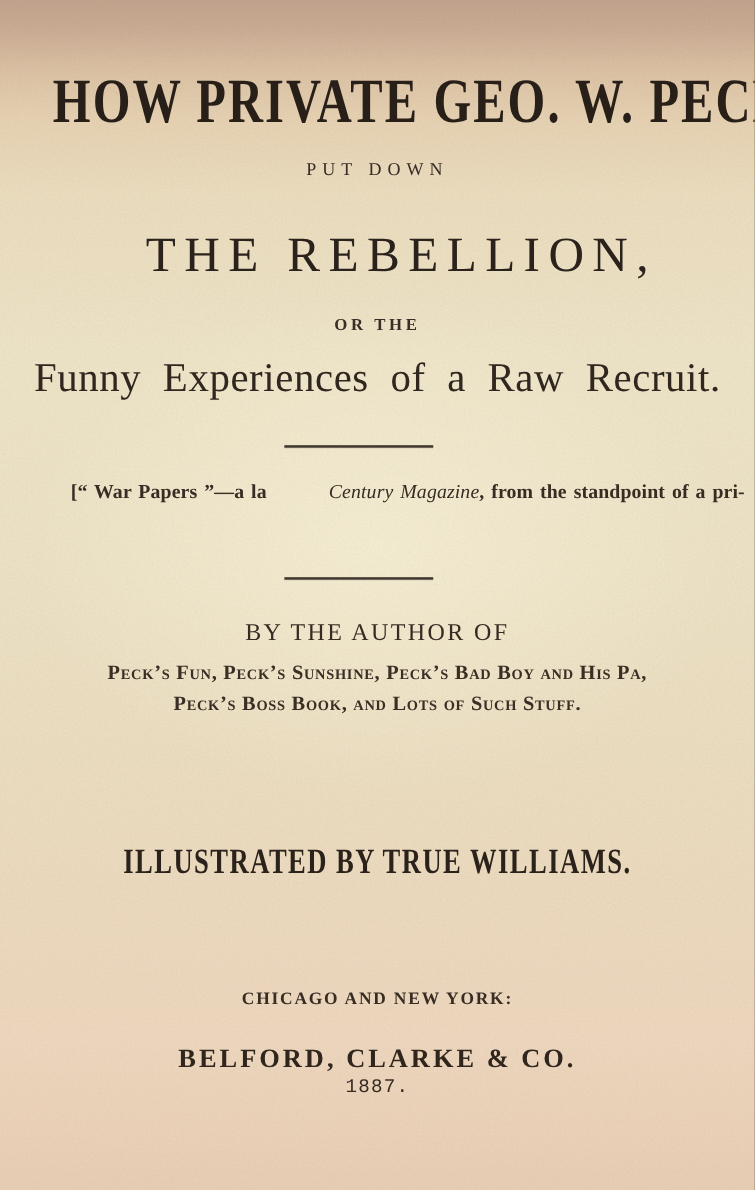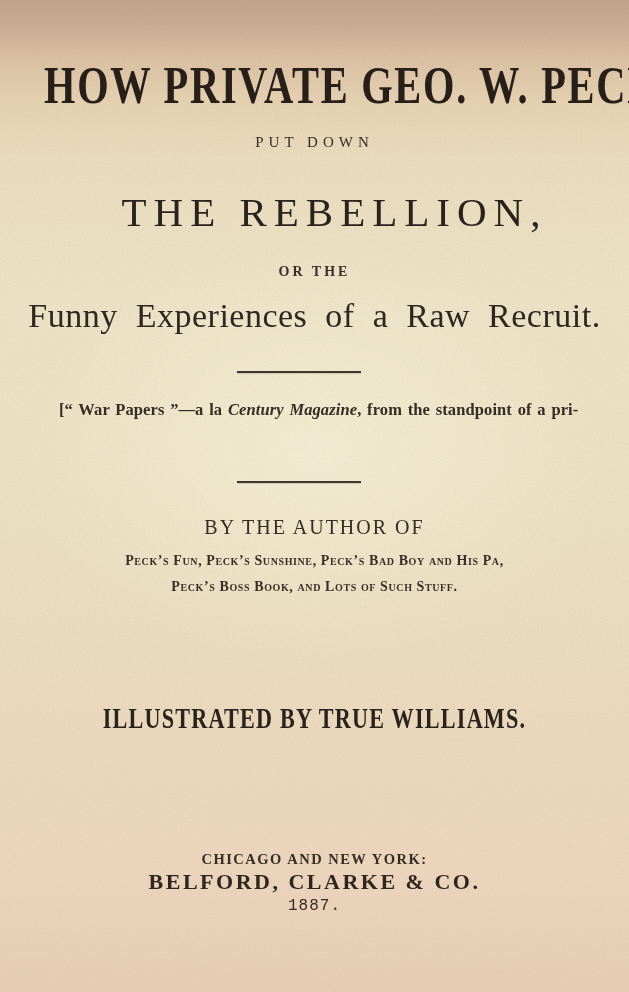--- a/index.html
+++ b/index.html
@@ -99,51 +99,51 @@
     width: 552px;
     font-size: 16.5px;
     line-height: 19.5px;
     letter-spacing: 0.1px;
     word-spacing: 1.5px;
     color: #372d23;
     font-weight: bold;
   }
   .note .note-line { white-space: nowrap; }
   .note .indent { padding-left: 28px; }
-  .note .it { font-style: italic; font-weight: bold; }
+  .note .it { font-style: italic; font-weight: normal; margin-left: 46px; }
   .by-author {
     top: 516px;
     font-size: 20px;
     letter-spacing: 2px;
     color: #362c23;
   }
   .works {
     position: absolute;
     top: 548px;
     left: 0;
     right: 0;
     text-align: center;
-    font-size: 14px;
+    font-size: 17px;
     font-weight: bold;
     font-variant: small-caps;
     letter-spacing: 0.6px;
     line-height: 26px;
     color: #3a2f25;
     white-space: nowrap;
   }
   .illustrated {
     top: 703px;
     font-size: 27px;
     font-weight: bold;
     letter-spacing: 1.5px;
     transform: scale(0.82, 1.1);
     color: #2b221b;
   }
   .imprint-cities {
-    top: 851px;
+    top: 825px;
     font-size: 14.5px;
     font-weight: bold;
     letter-spacing: 1.5px;
     color: #382d23;
   }
   .imprint-publisher {
     top: 869px;
     font-size: 22px;
     letter-spacing: 2.5px;
     font-weight: 600;

